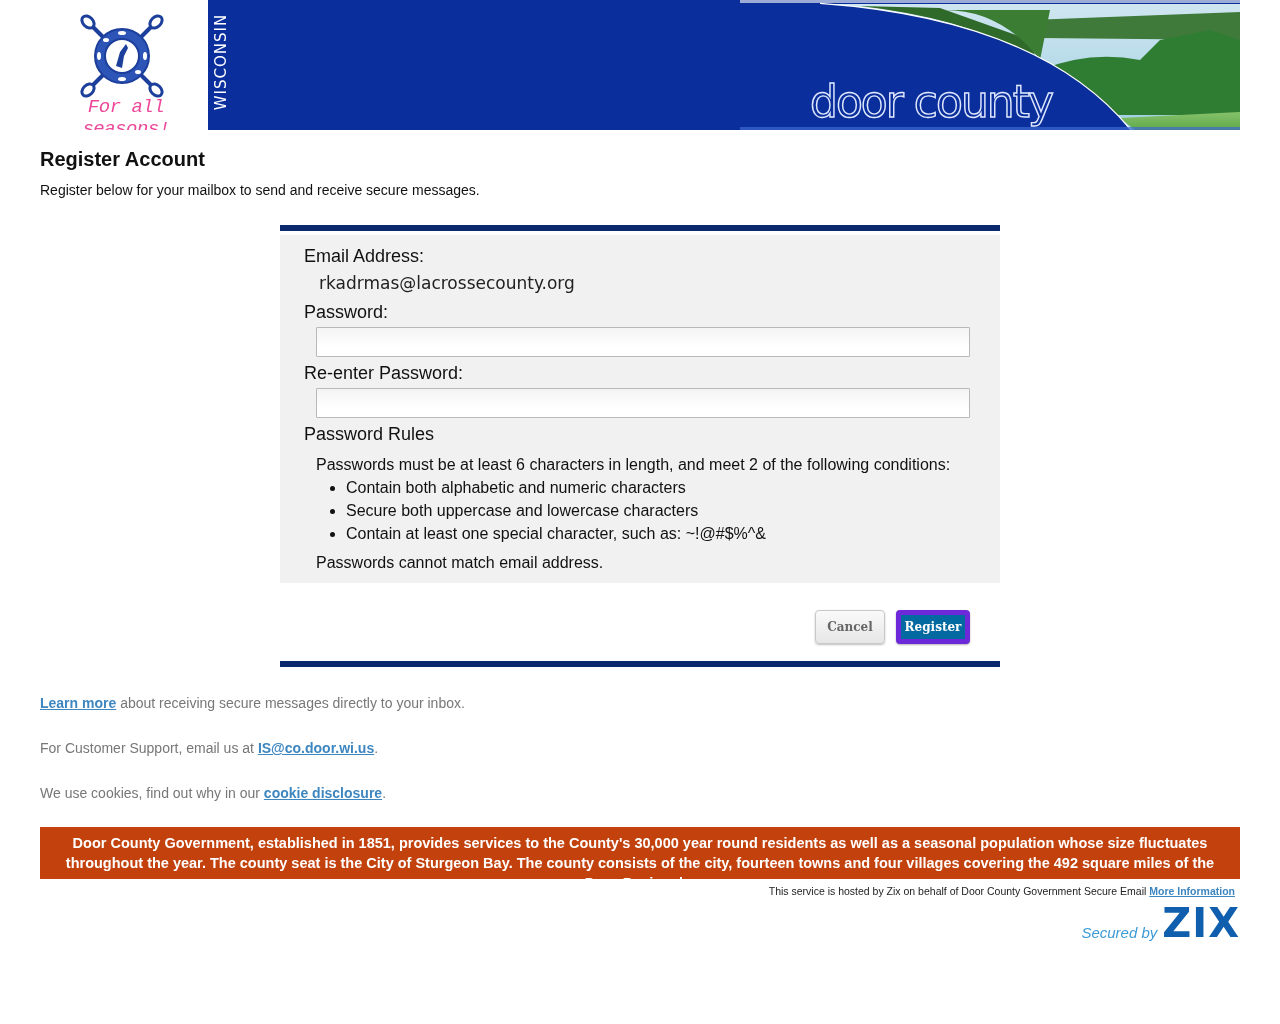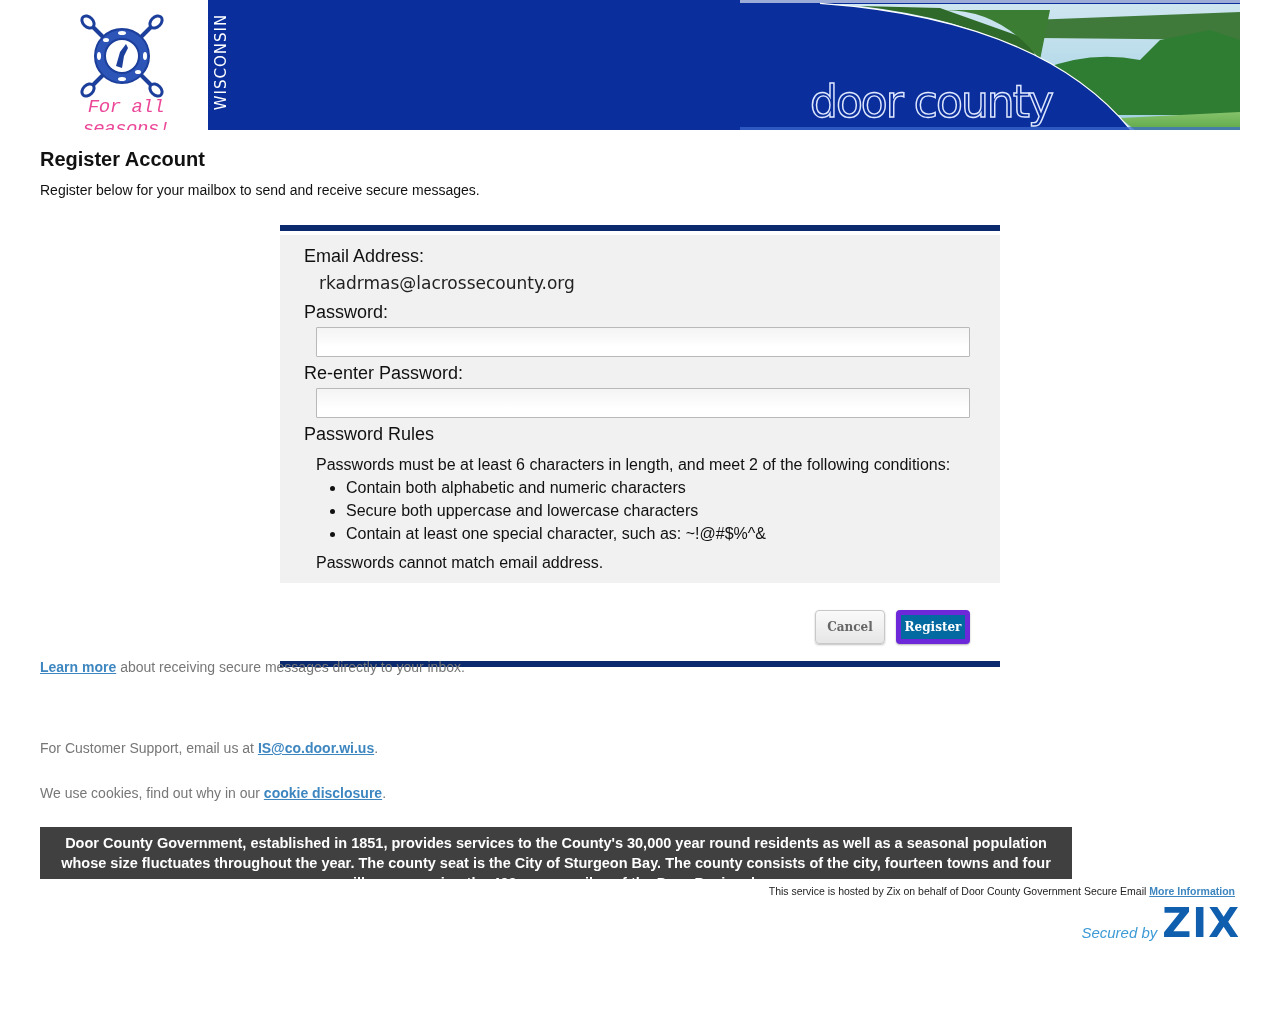--- a/index.html
+++ b/index.html
@@ -104,22 +104,22 @@
   
   .info-line {
     position: absolute; left: 40px; font-size: 14px; color: #777;
   }
   .info-line a {
     color: #3d86c0; font-weight: bold; text-decoration: underline;
   }
 
   
   .footer-band {
-    position: absolute; left: 40px; top: 827px; width: 1032px; height: 52px;
-    background: #404040; color: #ffffff; text-align: center;
+    position: absolute; left: 40px; top: 827px; width: 1200px; height: 52px;
+    background: #c2410c; color: #ffffff; text-align: center;
     font-size: 14.5px; font-weight: bold; line-height: 20px; padding: 6px 12px;
   }
   .hosted-line {
     position: absolute; right: 45px; top: 885px; font-size: 10.5px; color: #222;
   }
   .hosted-line a { color: #3d86c0; font-weight: bold; text-decoration: underline; }
   .secured {
     position: absolute; right: 40px; top: 903px; display: flex; align-items: flex-end;
   }
   .secured-by {
@@ -210,21 +210,21 @@
     <li>Secure both uppercase and lowercase characters</li>
     <li>Contain at least one special character, such as: ~!@#$%^&amp;</li>
   </ul>
   <div class="rules-note">Passwords cannot match email address.</div>
 
   <button class="btn btn-cancel" type="button">Cancel</button>
   <button class="btn btn-register" type="submit">Register</button>
 </form>
 <div class="panel-rule bottom"></div>
 
-<div class="info-line" style="top:659px">
+<div class="info-line" style="top:695px">
   <a href="#">Learn more</a><span> about receiving secure messages directly to your inbox.</span>
 </div>
 <div class="info-line" style="top:740px">
   <span>For Customer Support, email us at </span><a href="#">IS@co.door.wi.us</a><span>.</span>
 </div>
 <div class="info-line" style="top:785px">
   <span>We use cookies, find out why in our </span><a href="#">cookie disclosure</a><span>.</span>
 </div>
 
 <div class="footer-band">Door County Government, established in 1851, provides services to the County's 30,000 year round residents as well as a seasonal population whose size fluctuates throughout the year. The county seat is the City of Sturgeon Bay. The county consists of the city, fourteen towns and four villages covering the 492 square miles of the Door Peninsula.</div>

